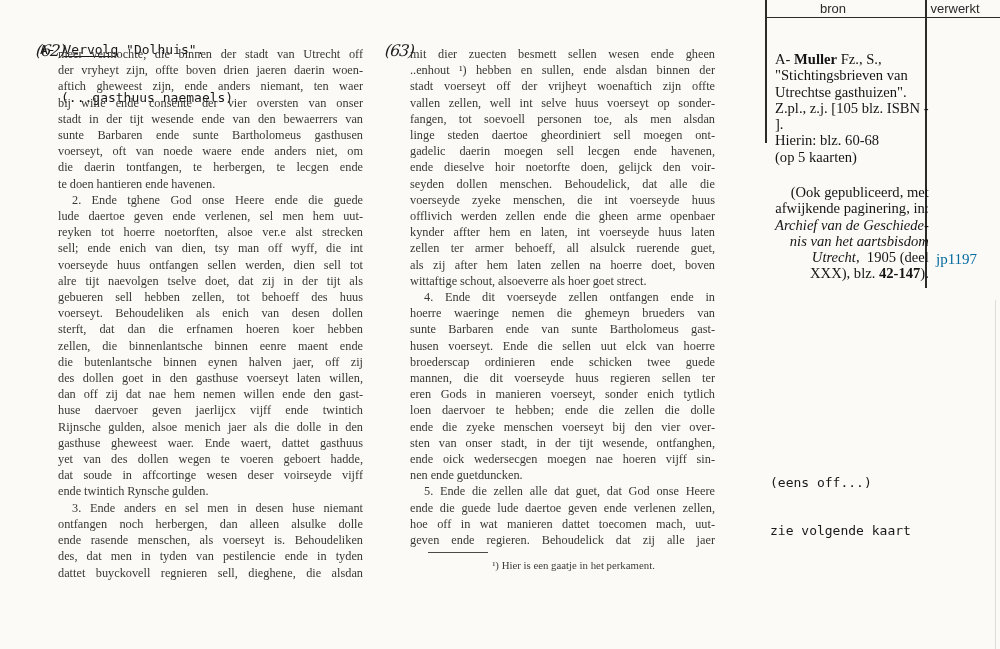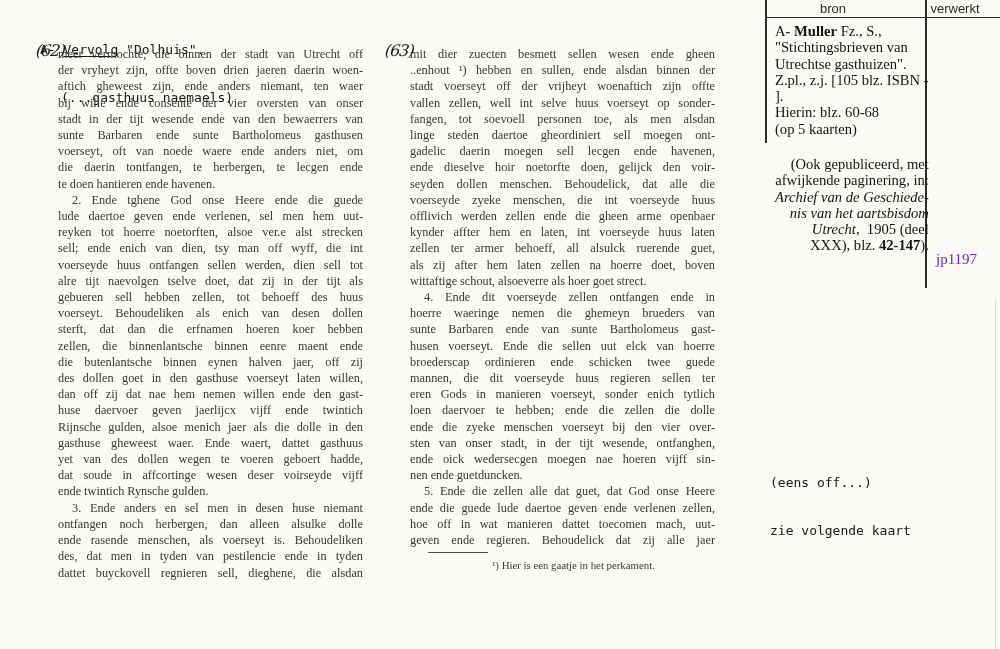--- a/index.html
+++ b/index.html
@@ -36,29 +36,29 @@
   .vline{position:absolute;width:1.6px;background:#2b2b29;}
   .vline-left{left:765px;top:0;height:143px;}
   .vline-mid{left:925px;top:0;height:288px;}
   .hline{position:absolute;left:765px;top:17px;width:235px;height:1.4px;background:#2b2b29;}
   .hdr{position:absolute;top:1px;font-family:"Liberation Sans",sans-serif;
        font-size:13px;color:#2a2a2a;text-align:center;}
   .hdr-bron{left:766px;width:134px;}
   .hdr-verwerkt{left:926px;width:58px;}
 
   .bib{position:absolute;left:775px;font-family:"Liberation Serif",serif;
-       font-size:14.6px;color:#141414;}
+       font-size:14.6px;color:#141414;margin-top:28px;}
   .bib-1{top:23px;}
   .bib-2{top:156px;text-align:right;}
   .bib-ln{line-height:16.3px;white-space:pre;}
   .bib-ln .b{font-weight:bold;}
   .bib-ln .i{font-style:italic;}
 
   .id-code{position:absolute;left:936px;top:251px;font-family:"Liberation Serif",serif;
-           font-size:15px;color:#6d28d9;}
+           font-size:15px;color:#0369a1;}
 
   .typed-note{position:absolute;left:770px;top:443px;}
 
   .page-edge{position:absolute;right:4px;top:300px;width:1px;height:349px;background:#dddcd6;}
 </style>
 </head>
 <body>
 
 <div class="page">
 

